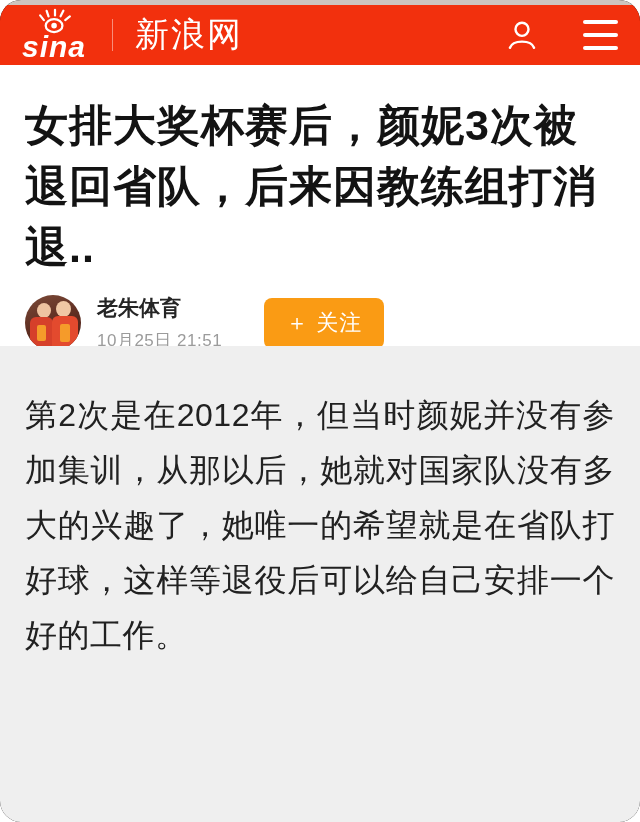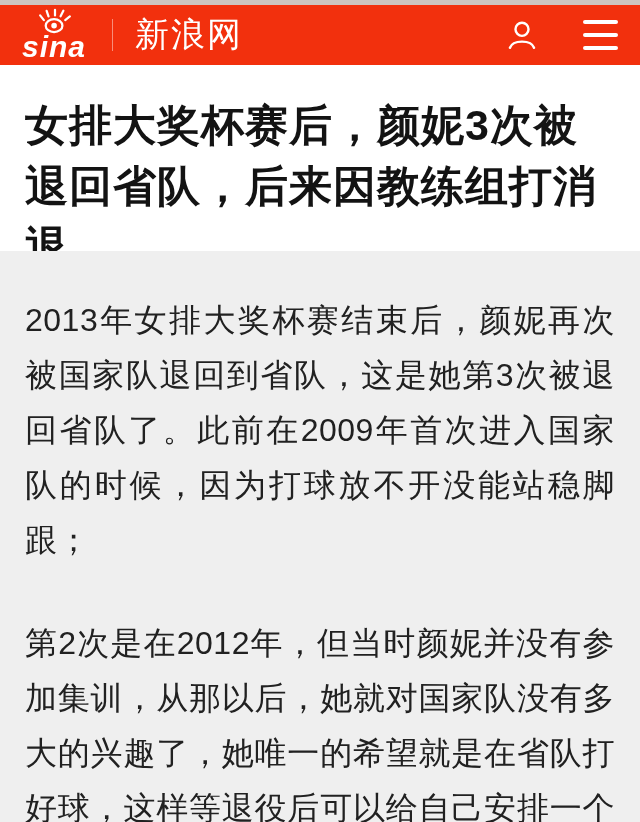--- a/index.html
+++ b/index.html
@@ -1,36 +1,36 @@
 <!DOCTYPE html>
 <html><head>
 <meta charset="utf-8">
 <style>
   html,body{margin:0;padding:0;}
   body{background:#ffffff;font-family:"Liberation Sans","DejaVu Sans",sans-serif;}
-  .page{position:relative;width:640px;height:822px;overflow:hidden;background:#000000;display:flex;flex-direction:column;}
+  .page{position:relative;width:640px;height:822px;overflow:hidden;background:#000000;display:flex;flex-direction:column;border-radius:21px;}
 
   
   .top-strip{height:5px;background:#cdc4bf;flex:0 0 auto;}
 
   
   .header{height:60px;background:#f2300d;display:flex;align-items:center;padding:0 22px;flex:0 0 auto;}
   .logo{position:relative;display:flex;align-items:flex-end;height:54px;padding-top:14px;box-sizing:border-box;cursor:pointer;}
   .logo-text{color:#ffffff;font-size:30px;font-weight:bold;font-style:italic;letter-spacing:1px;line-height:30px;text-transform:lowercase;}
   .logo-eye{position:absolute;top:0px;left:16px;}
   .v-divider{width:1px;height:32px;background:rgba(255,255,255,0.45);margin:0 22px 0 26px;}
   .site-name{color:#ffffff;font-size:34px;letter-spacing:2px;}
   .spacer{flex:1;}
   .icon-btn{display:flex;align-items:center;justify-content:center;cursor:pointer;background:none;border:none;padding:0;}
   .icon-btn.user{margin-right:44px;}
   .menu-bars{display:flex;flex-direction:column;gap:9px;}
   .menu-bars .bar{width:35px;height:4px;background:#ffffff;border-radius:2px;}
 
   
-  .article-head{background:#ffffff;flex:0 0 auto;height:186px;box-sizing:border-box;}
+  .article-head{background:#ffffff;flex:0 0 auto;height:281px;box-sizing:border-box;}
   .article-title{margin:30px 25px 0;font-size:43px;line-height:61px;font-weight:700;color:#131313;letter-spacing:1px;}
   .author-row{display:flex;align-items:center;margin:16px 25px 0;}
   .avatar{position:relative;width:56px;height:56px;border-radius:50%;overflow:hidden;background:linear-gradient(160deg,#7c4a38 0%,#5a2a1e 55%,#46201a 100%);flex:0 0 auto;cursor:pointer;}
   .avatar .head{position:absolute;width:14px;height:15px;border-radius:50%;background:#eec3a0;}
   .avatar .head.l{left:12px;top:8px;}
   .avatar .head.r{left:31px;top:6px;width:15px;height:16px;background:#f0c8a5;}
   .avatar .jersey{position:absolute;border-radius:6px 6px 0 0;}
   .avatar .jersey.l{left:5px;top:22px;width:23px;height:34px;background:#d6402a;}
   .avatar .jersey.r{left:27px;top:21px;width:26px;height:35px;background:#e34a2e;}
   .avatar .patch{position:absolute;background:#f59b2a;border-radius:2px;}
@@ -98,18 +98,17 @@
       </div>
       <div class="author-info">
         <div class="author-name">老朱体育</div>
         <div class="author-date">10月25日 21:51</div>
       </div>
       <button class="follow-btn">＋ 关注</button>
     </div>
   </section>
 
   <section class="article-body">
-    <p>2013年女排大奖杯赛结束后，颜妮再次被国家队退回到省队，这是她第3次被退回省队了。此前在2009年首次进入国家队的时候，因为打球放不开没能站稳脚跟；</p>
     <p>第2次是在2012年，但当时颜妮并没有参加集训，从那以后，她就对国家队没有多大的兴趣了，她唯一的希望就是在省队打好球，这样等退役后可以给自己安排一个好的工作。</p>
 
   </section>
 
 </div>
 
 </body></html>

